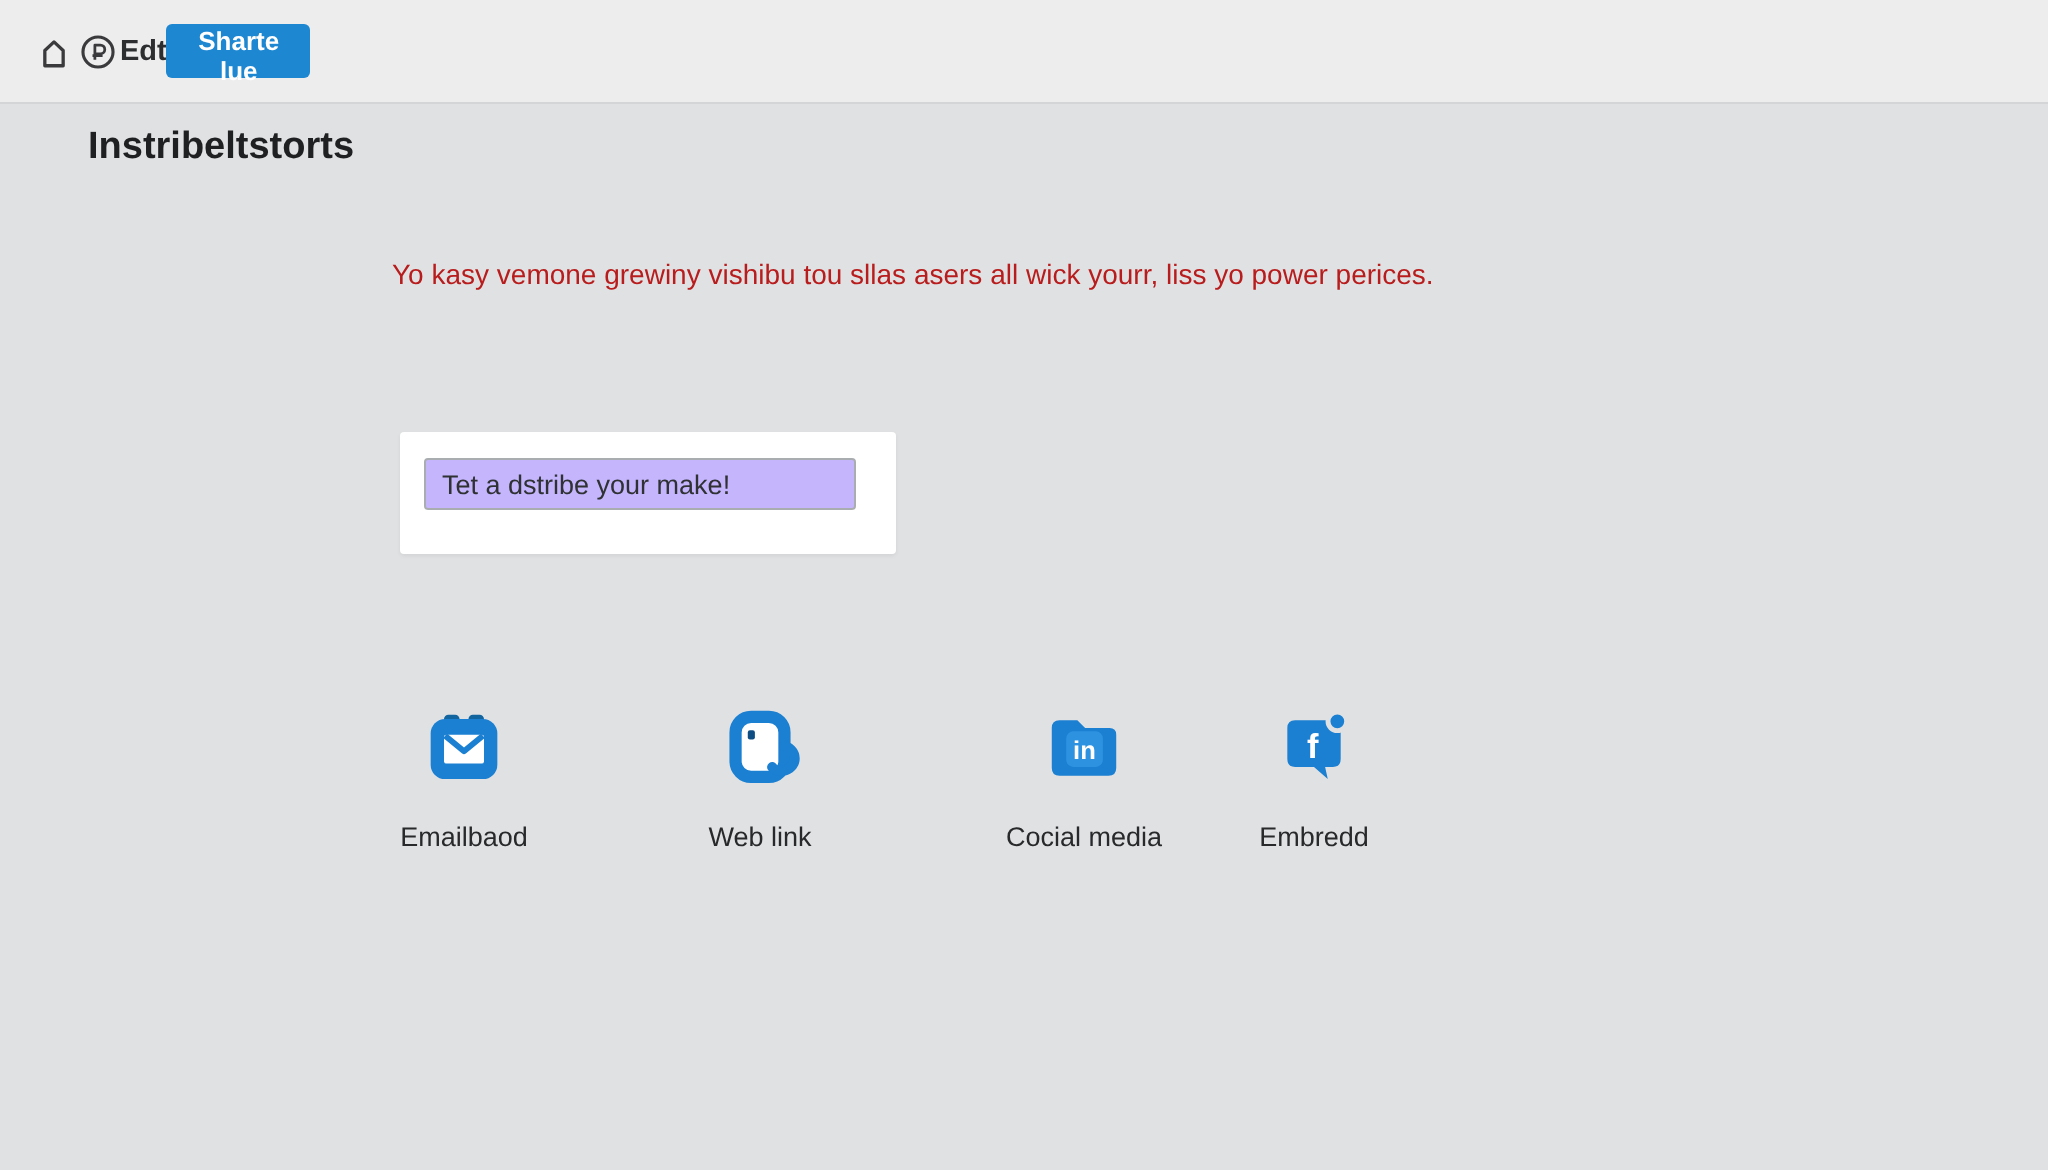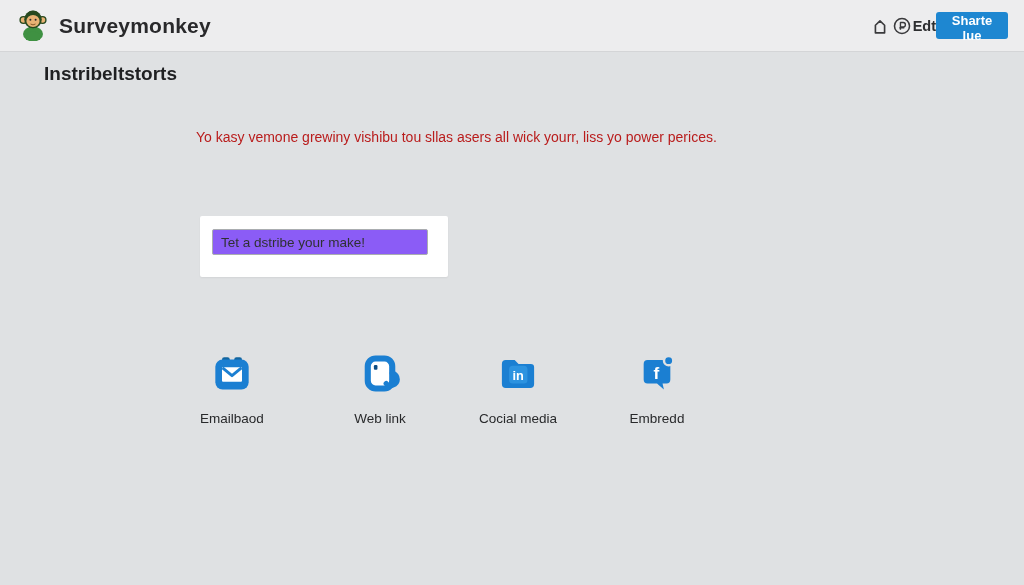--- a/index.html
+++ b/index.html
@@ -35,54 +35,37 @@
   
   .input-card {
     position:absolute; left:200px; top:216px; width:248px; height:61px;
     background:#ffffff; border-radius:2px;
     box-shadow:0 1px 2px rgba(0,0,0,0.06);
   }
   .describe-input {
     position:absolute; left:12px; top:13px; width:216px; height:26px;
     box-sizing:border-box; border:1px solid #aaadb0; border-radius:2px;
     font-family:inherit; font-size:13.5px; color:#2f3133;
-    padding:0 8px; background:#8b5cf6; outline:none;
+    padding:0 8px; background:#c4b5fd; outline:none;
   }
   
   .option { position:absolute; top:354px; width:124px; text-align:center; cursor:pointer; }
   .option .oicon { width:40px; height:40px; margin:0 auto; display:block; }
   .option .olabel { margin-top:17px; font-size:13.5px; color:#28292b; }
   .opt-0 { left:170px; }
   .opt-1 { left:318px; }
-  .opt-2 { left:456px; }
+  .opt-2 { left:480px; }
   .opt-3 { left:595px; }
 </style>
 </head>
 <body>
 
 <div class="screen">
 
   <div class="header">
-    <div class="brand">
-      <span>
-        <svg width="34" height="34" viewBox="0 0 34 34">
-          <ellipse cx="17" cy="27" rx="10" ry="7.5" fill="#3f9142"></ellipse>
-          <path d="M10 27 q7 -5 14 0 l0 6 -14 0 Z" fill="#3f9142"></path>
-          <circle cx="7.5" cy="13" r="3.4" fill="#e8b273" stroke="#27491f" stroke-width="1.4"></circle>
-          <circle cx="26.5" cy="13" r="3.4" fill="#e8b273" stroke="#27491f" stroke-width="1.4"></circle>
-          <circle cx="17" cy="12.5" r="8.8" fill="#27491f"></circle>
-          <ellipse cx="17" cy="14" rx="6.6" ry="6" fill="#e8b273"></ellipse>
-          <circle cx="14.4" cy="12.8" r="1" fill="#2b2b2b"></circle>
-          <circle cx="19.6" cy="12.8" r="1" fill="#2b2b2b"></circle>
-          <path d="M14.5 17 q2.5 1.8 5 0" stroke="#8a5a2b" stroke-width="1" fill="none"></path>
-          <path d="M17 3.5 q4 0 6 3 l-12 0 q2 -3 6 -3 Z" fill="#27491f"></path>
-        </svg>
-      </span>
-      <span class="brand-name">Surveymonkey</span>
-    </div>
 
     <div class="header-right">
       <span>
         <svg class="hicon" viewBox="0 0 24 24">
           <path d="M7 11.2 L12 6.5 L17 11.2 V19.5 H7 Z" fill="none" stroke="#3a3a3c" stroke-width="1.8" stroke-linejoin="round"></path>
         </svg>
       </span>
       <span>
         <svg class="hicon" viewBox="0 0 24 24">
           <circle cx="12" cy="12" r="8.2" fill="none" stroke="#3a3a3c" stroke-width="1.7"></circle>

